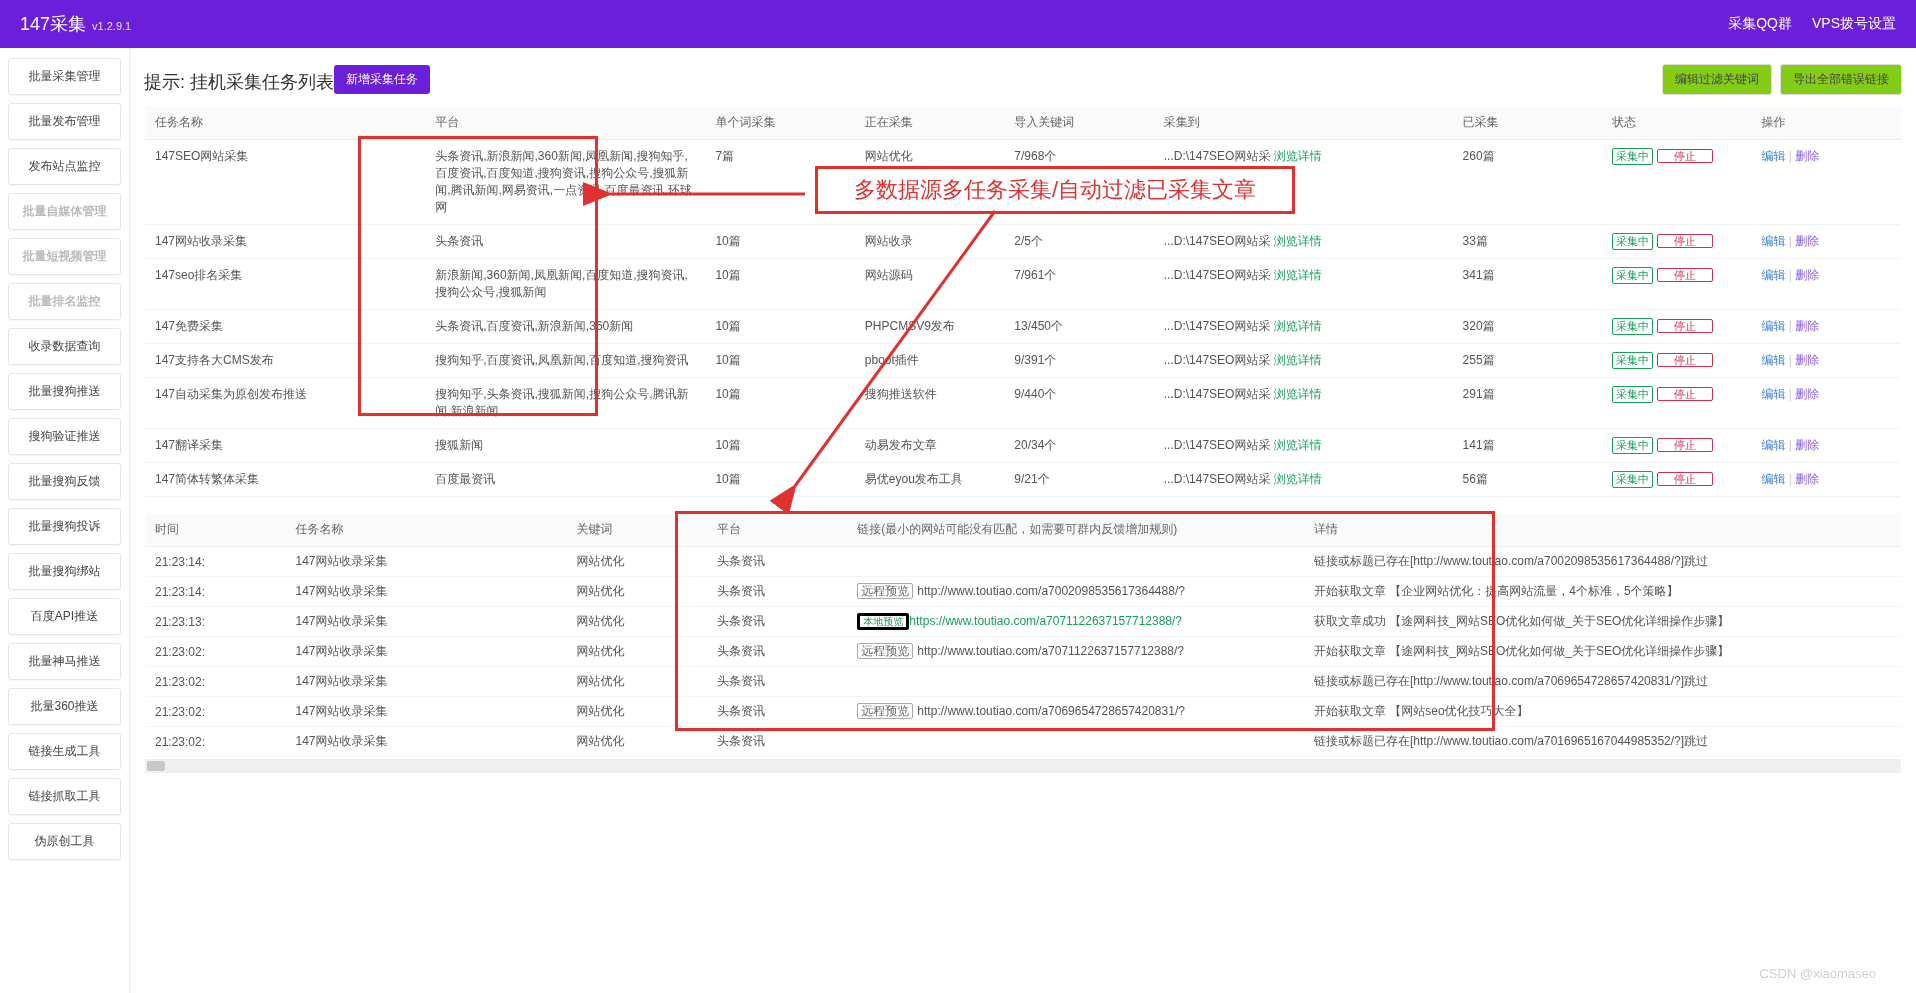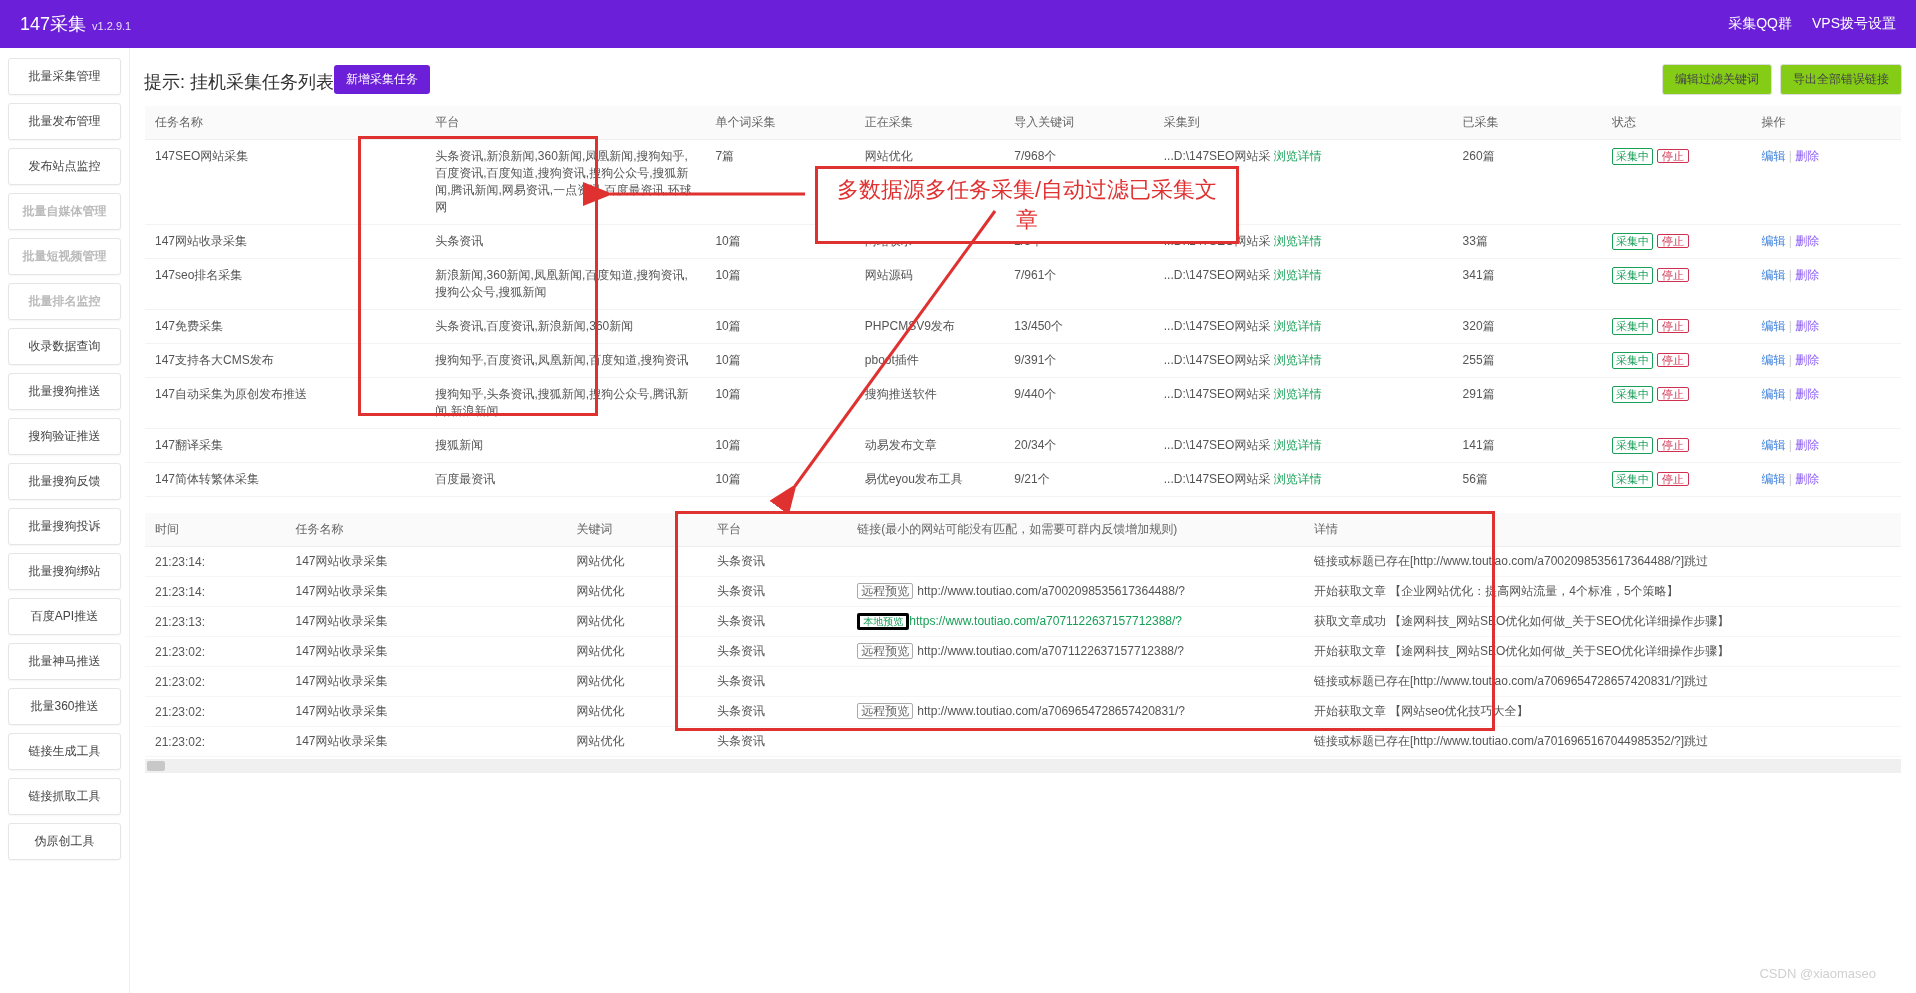--- a/index.html
+++ b/index.html
@@ -21,21 +21,21 @@
 .btn-primary { background: #6b1fd8; color: #fff; border: none; border-radius: 3px; padding: 6px 12px; font-size: 12px; cursor: pointer; }
 .tip-right { display: flex; gap: 8px; }
 .btn-plain { background: #84cc16; border: 1px solid #ddd; border-radius: 3px; padding: 6px 12px; font-size: 12px; cursor: pointer; color: #444; }
 .table-wrap { position: relative; border: 1px solid transparent; }
 table.tasks { width: 100%; border-collapse: collapse; font-size: 12px; }
 table.tasks th { text-align: left; font-weight: 500; color: #666; padding: 8px 10px; border-bottom: 1px solid #eee; background: #fafafa; }
 table.tasks td { text-align: left; padding: 8px 10px; border-bottom: 1px solid #f3f3f3; color: #555; vertical-align: top; }
 .col-platform { max-width: 210px; }
 .link-green { color: #18a058; cursor: pointer; }
 .status-badge { border: 1px solid #18a058; color: #18a058; font-size: 11px; padding: 0 3px; border-radius: 2px; display: inline-block; }
-.stop-btn { border: 1px solid #d03050; color: #d03050; font-size: 11px; padding: 0 4px; border-radius: 2px; cursor: pointer; margin-left: 4px; }
+.stop-btn { border: 1px solid #d03050; color: #d03050; font-size: 11px; padding: 0 16px; border-radius: 2px; cursor: pointer; margin-left: 4px; }
 .op-edit { color: #3b7fde; cursor: pointer; }
 .op-del { color: #8b5cf6; cursor: pointer; }
 .op-sep { color: #ccc; }
 .annotation-red-box { position: absolute; border: 3px solid #e03131; pointer-events: none; }
 .annotation-text-box { position: absolute; border: 3px solid #e03131; background: #fff; color: #e03131; font-size: 22px; padding: 6px 10px; text-align: center; pointer-events: none; }
 .arrow { position: absolute; pointer-events: none; }
 .arrow svg { overflow: visible; }
 .log-panel { margin-top: 14px; border: 1px solid transparent; flex: 1; position: relative; }
 table.logs { width: 100%; border-collapse: collapse; font-size: 12px; }
 table.logs th { text-align: left; font-weight: 500; color: #666; padding: 8px 10px; border-bottom: 1px solid #eee; background: #fafafa; }
@@ -197,21 +197,21 @@
               <td>9/21个</td>
               <td>...D:\147SEO网站采 <span class="link-green">浏览详情</span></td>
               <td>56篇</td>
               <td><span class="status-badge">采集中</span><span class="stop-btn">停止</span></td>
               <td><span class="op-edit">编辑</span> <span class="op-sep">|</span> <span class="op-del">删除</span></td>
             </tr>
           </tbody>
       </table>
 
       <div class="annotation-red-box" style="left:213px; top:30px; width:240px; height:280px;"></div>
-      <div class="annotation-text-box" style="left:670px; top:60px; width:424px;">多数据源多任务采集/自动过滤已采集文章</div>
+      <div class="annotation-text-box" style="left:670px; top:60px; width:480px;">多数据源多任务采集/自动过滤已采集文章</div>
       <div class="arrow" style="left:460px; top:78px;">
         <svg width="200" height="30">
             <defs>
               <marker id="ah1" markerWidth="10" markerHeight="8" refX="1" refY="4" orient="auto">
                 <polygon points="10 0, 0 4, 10 8" fill="#e03131"></polygon>
               </marker>
             </defs>
             <line x1="200" y1="10" x2="5" y2="10" stroke="#e03131" stroke-width="3" marker-end="url(#ah1)"></line>
           </svg>
       </div>

